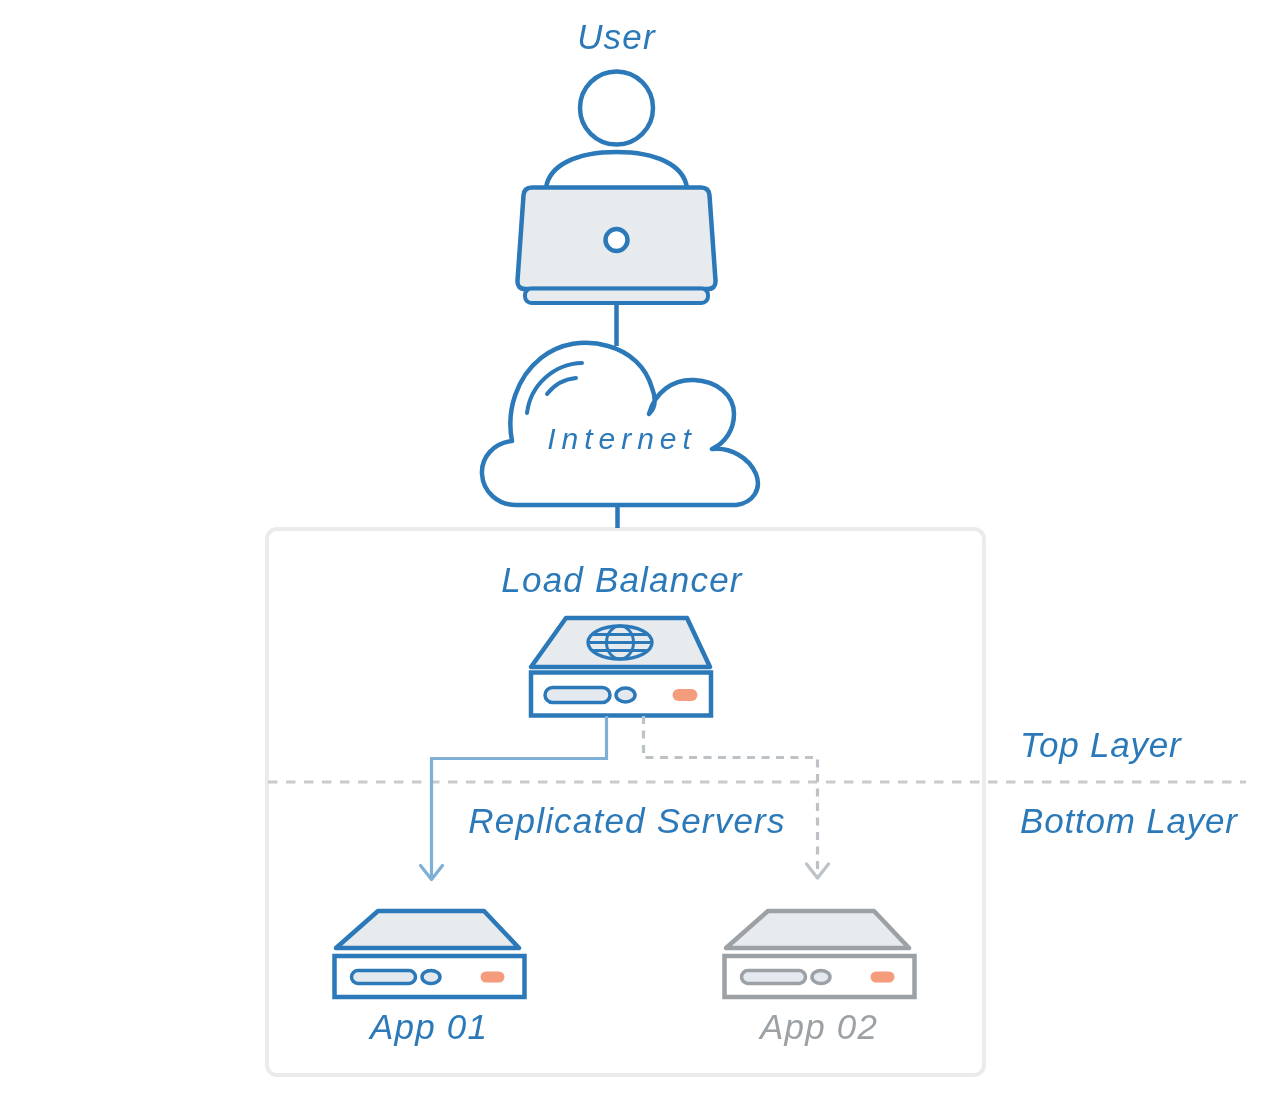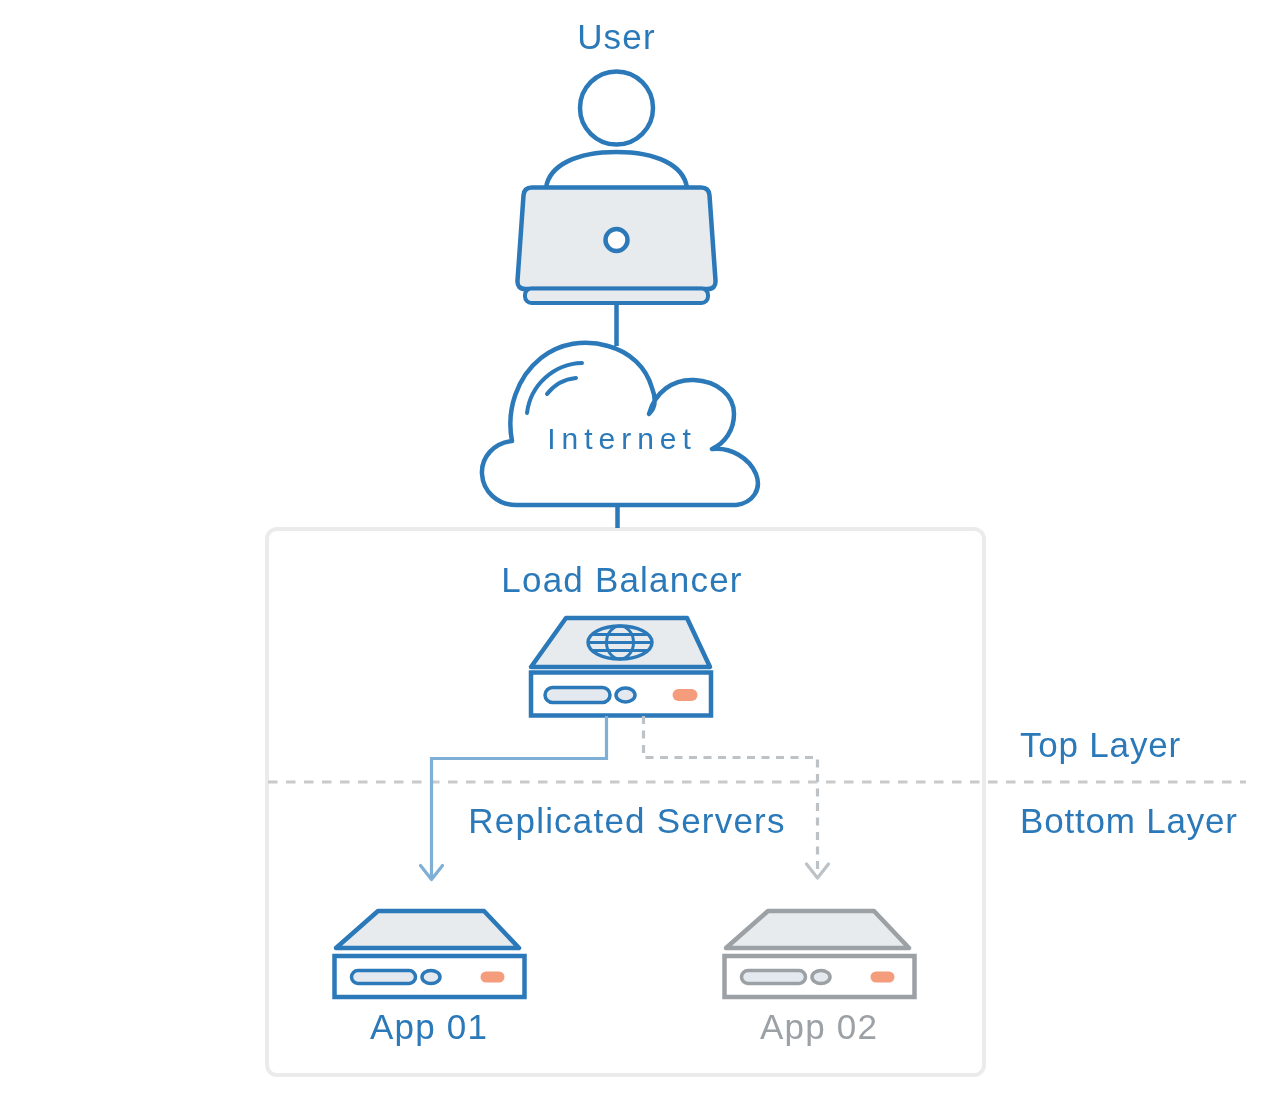--- a/index.html
+++ b/index.html
@@ -6,20 +6,21 @@
     margin: 0;
     padding: 0;
     background: #ffffff;
   }
   .canvas-wrap {
     width: 1272px;
     height: 1108px;
     position: relative;
     background: #ffffff;
     font-family: "Liberation Sans", sans-serif;
+    font-style: italic;
   }
   svg { display: block; }
 
   
   .stroke-blue      { stroke: var(--primary-blue); fill: none; }
   .fill-white-blue  { stroke: var(--primary-blue); fill: #ffffff; }
   .fill-light-blue  { stroke: var(--primary-blue); fill: var(--light-fill); }
   .slot-blue        { stroke: var(--primary-blue); fill: var(--slot-fill); }
   .fill-white-gray  { stroke: var(--neutral-gray); fill: #ffffff; }
   .fill-light-gray  { stroke: var(--neutral-gray); fill: var(--light-fill); }

